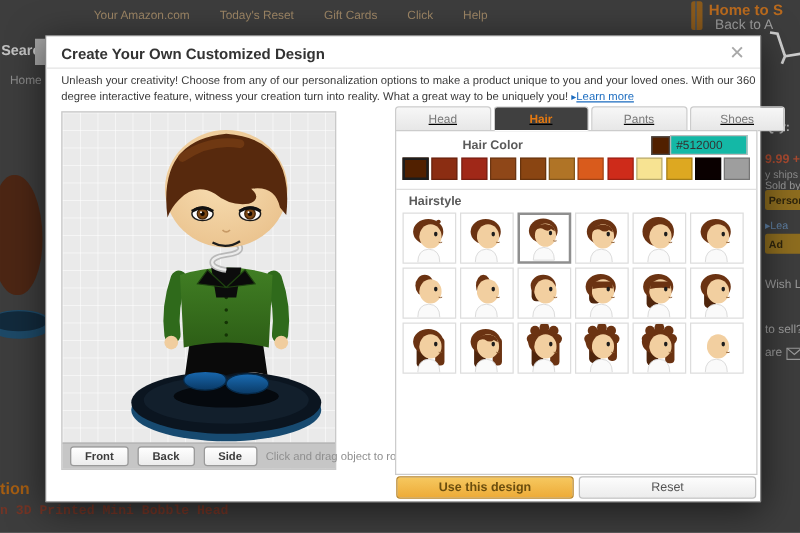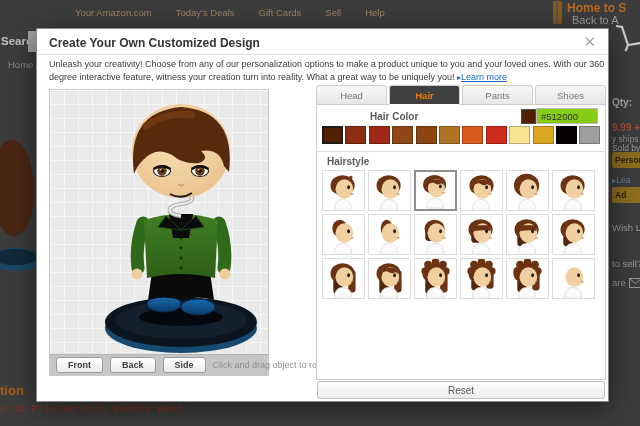--- a/index.html
+++ b/index.html
@@ -48,31 +48,31 @@
                      linear-gradient(90deg,rgba(255,255,255,.55) 1px,transparent 1px);
     background-size:14px 14px;}
   .ctrlbar{left:0;bottom:0;width:100%;height:21px;background:#c6c6c6;border-top:1px solid #b2b2b2;
     display:flex;align-items:center;box-sizing:border-box;padding:0 6px;}
   .vbtn{font-size:9px;font-weight:bold;color:#3c3c3c;background:linear-gradient(#ffffff,#ececec);
     border:1px solid #9a9a9a;border-radius:3px;padding:2px 11px;margin-right:7px;cursor:pointer;}
   .hint{margin-left:auto;font-size:9px;color:#8f8f8f;}
   .avatar-svg{left:36px;top:5px;}
 
   
-  .tabs{left:279px;top:56px;width:290px;height:20px;display:flex;gap:2px;}
+  .tabs{left:279px;top:56px;width:312px;height:20px;display:flex;gap:2px;text-decoration:underline;}
   .tab{flex:1;box-sizing:border-box;border:1px solid #ccc;border-bottom:1px solid #ccc;border-radius:3px 3px 0 0;
     background:linear-gradient(#f7f7f7,#e7e7e7);color:#777;font-size:9.5px;display:flex;align-items:center;justify-content:center;cursor:pointer;}
   .tab.active{background:#404040;border-bottom:1px solid #fff;color:#e47911;font-weight:bold;position:relative;z-index:2;}
   .panel{left:279px;top:75px;width:290px;height:276px;background:#fff;border:1px solid #ccc;box-sizing:border-box;}
   .p-label{font-size:10px;font-weight:bold;color:#5a5a5a;}
   .lbl-color{left:10px;top:6px;padding-left:43px;}
   .hexwrap{right:7px;top:3px;display:flex;align-items:center;}
   .hexchip{width:15px;height:15px;border:1px solid #4a4a4a;box-sizing:border-box;}
   .hexinput{width:62px;height:16px;border:1px solid #bbb;box-sizing:border-box;font-size:9.5px;color:#333;
-    display:flex;align-items:center;padding-left:4px;background:#84cc16;}
+    display:flex;align-items:center;padding-left:4px;background:#14b8a6;}
   .swatches{left:5px;top:21px;display:flex;gap:2.4px;}
   .swatch{width:21px;height:18px;box-sizing:border-box;border:1px solid rgba(0,0,0,.25);cursor:pointer;}
   .swatch.selected{border:2px solid #1d1d1d;}
   .p-div{left:0;top:46px;width:100%;height:1px;background:#e0e0e0;}
   .lbl-style{left:10px;top:51px;}
   .hgrid{left:5px;top:65px;width:280px;display:flex;flex-wrap:wrap;gap:3px;}
   .hitem{width:43px;height:41px;box-sizing:border-box;border:1px solid #ddd;background:#fff;cursor:pointer;
     display:flex;align-items:flex-end;justify-content:center;overflow:hidden;}
   .hitem.selected{border:2px solid #8f8f8f;}
 
@@ -83,23 +83,23 @@
   .btn-plain{flex:1;background:linear-gradient(#fdfdfd,#ececec);border:1px solid #bfbfbf;border-radius:3px;
     font-size:10px;color:#555;display:flex;align-items:center;justify-content:center;cursor:pointer;}
 </style>
 </head>
 <body>
 
 <div class="stage">
 
   <div class="abs nav-links" id="nav-links">
       <span class="nowrap">Your Amazon.com</span>
-      <span class="nowrap">Today's Deals</span>
+      <span class="nowrap">Today's Reset</span>
       <span class="nowrap">Gift Cards</span>
-      <span class="nowrap">Sell</span>
+      <span class="nowrap">Click</span>
       <span class="nowrap">Help</span>
     </div>
 
   <div class="abs pencil"></div>
   <div class="abs bts-line1 nowrap">Home to S</div>
   <div class="abs bts-line2 nowrap">Back to A</div>
 
   <svg class="abs cart-svg" width="26" height="30" viewBox="0 0 26 30">
     <path d="M1,3 L7,4 L13,22 L26,20 M13,22 l-2.5,6" stroke="#cfcfcf" stroke-width="2.2" fill="none"></path>
   </svg>
@@ -457,16 +457,17 @@
               <ellipse cx="15.5" cy="20" rx="2" ry="2.6" fill="#f2cfa0"></ellipse>
               <ellipse cx="23" cy="19.5" rx="9.5" ry="10.5" fill="#f2cfa0"></ellipse>
               <ellipse cx="27.5" cy="17.5" rx="1.5" ry="2.1" fill="#1d1d1d"></ellipse>
               <path d="M30,24.5 q1.5,0.8 3,0" stroke="#8a5a30" stroke-width="0.8" fill="none"></path>
             </svg>
           </div>
         </div>
     </div>
 
     <div class="abs footer">
+      <div class="btn-gold">Use this design</div>
       <div class="btn-plain">Reset</div>
     </div>
   </div>
 </div>
 
 </body></html>

